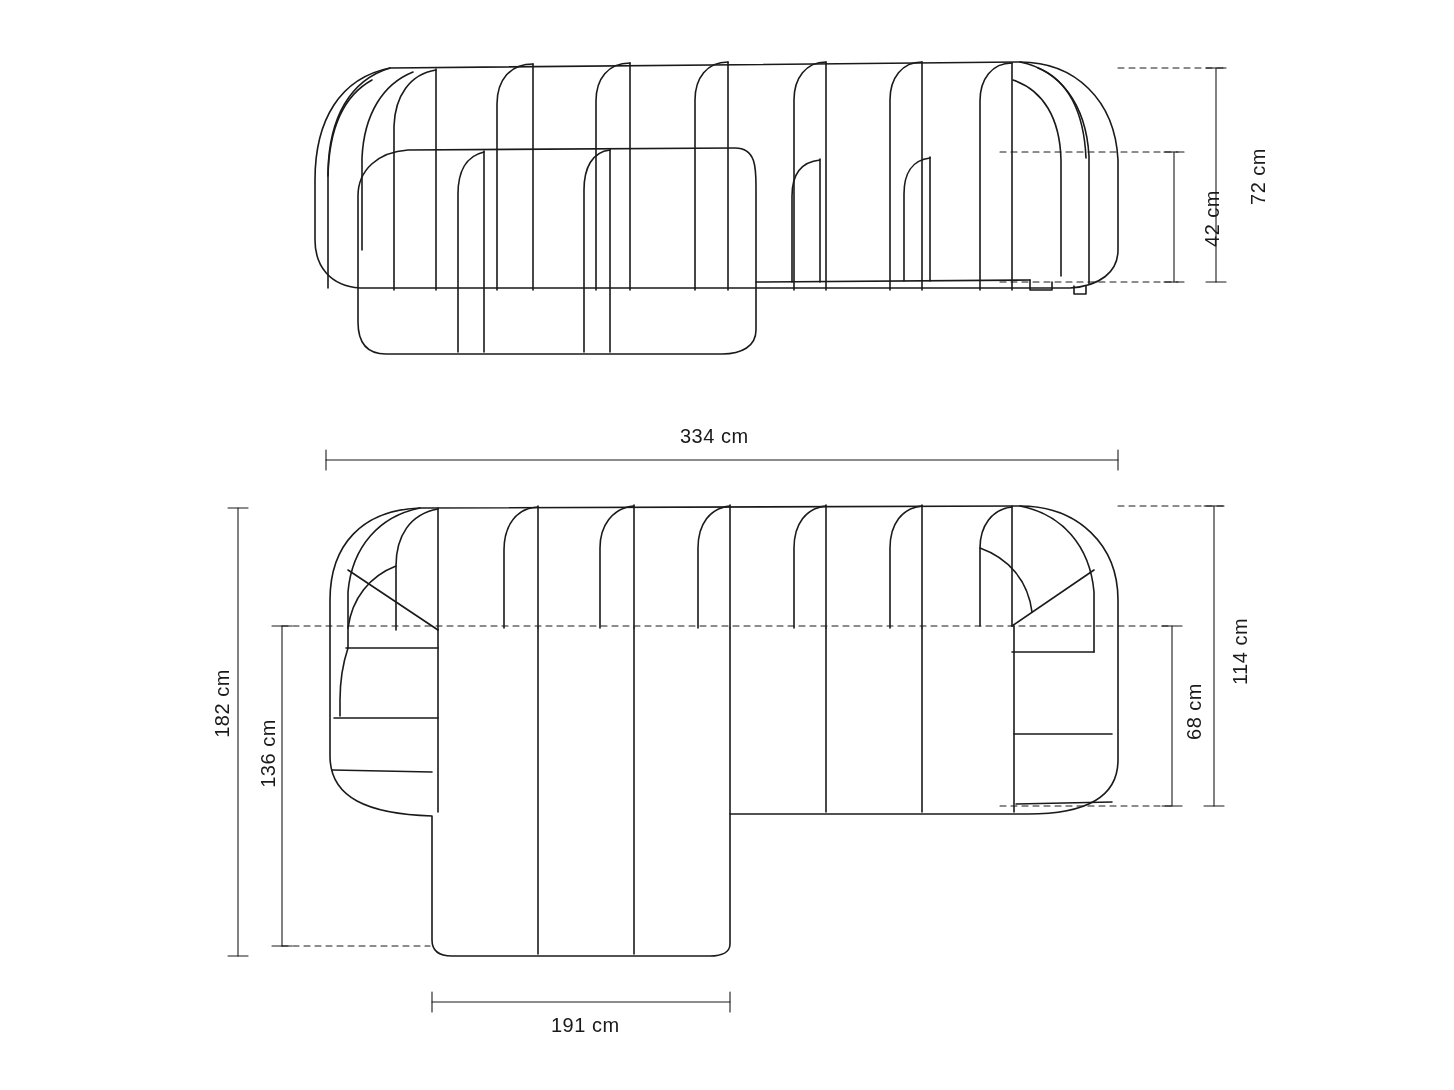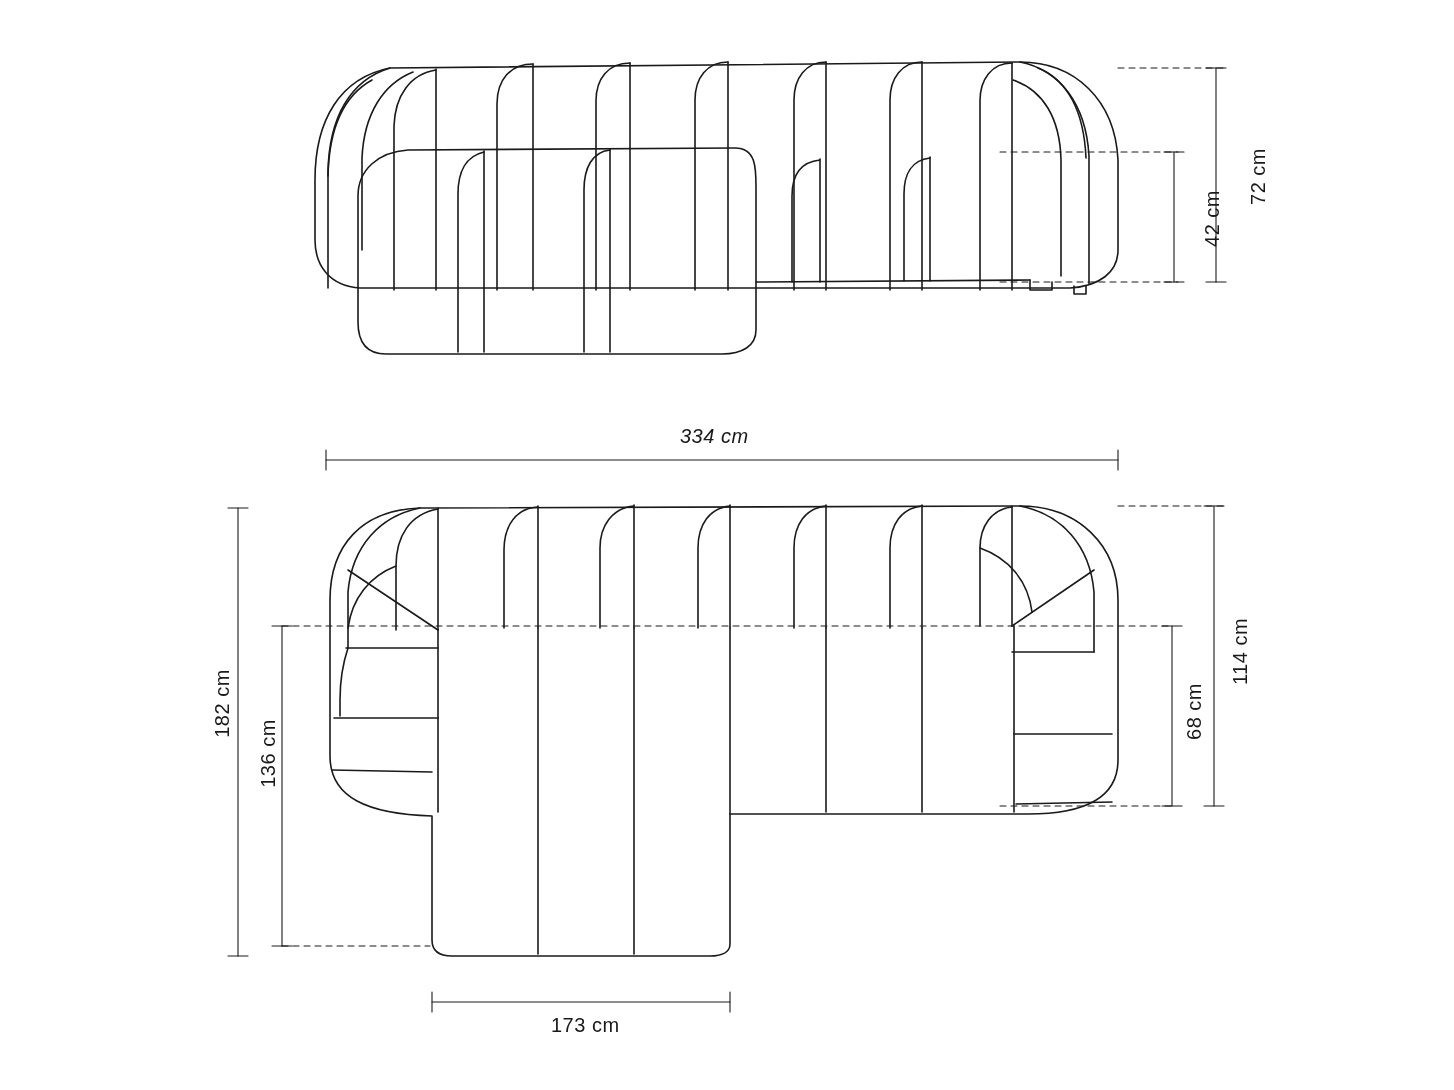--- a/index.html
+++ b/index.html
@@ -213,25 +213,25 @@
         <path d="M730,992 L730,1012"></path>
       </g>
 
     </g>
   </svg>
 
   <div class="dim-label vertical rot-neg90" style="left:1218px; top:165px; width:80px; text-align:center;">72 cm</div>
 
   <div class="dim-label vertical rot-neg90" style="left:1172px; top:207px; width:80px; text-align:center;">42 cm</div>
 
-  <div class="dim-label" style="left:680px; top:425px;font-style:italic;">334 cm</div>
+  <div class="dim-label" style="left:680px; top:425px;">334 cm</div>
 
   <div class="dim-label vertical rot-neg90" style="left:176px; top:692px; width:92px; text-align:center;">182 cm</div>
 
   <div class="dim-label vertical rot-neg90" style="left:222px; top:742px; width:92px; text-align:center;">136 cm</div>
 
   <div class="dim-label vertical rot-neg90" style="left:1194px; top:640px; width:92px; text-align:center;">114 cm</div>
 
   <div class="dim-label vertical rot-neg90" style="left:1152px; top:700px; width:84px; text-align:center;">68 cm</div>
 
-  <div class="dim-label" style="left:551px; top:1014px;">173 cm</div>
+  <div class="dim-label" style="left:551px; top:1014px;">191 cm</div>
 
 </div>
 
 </body></html>

